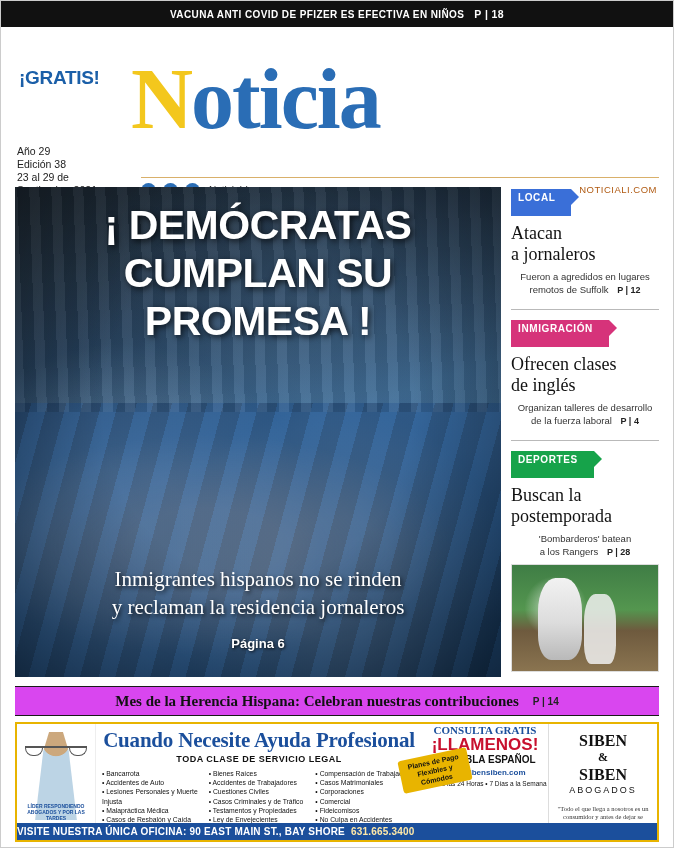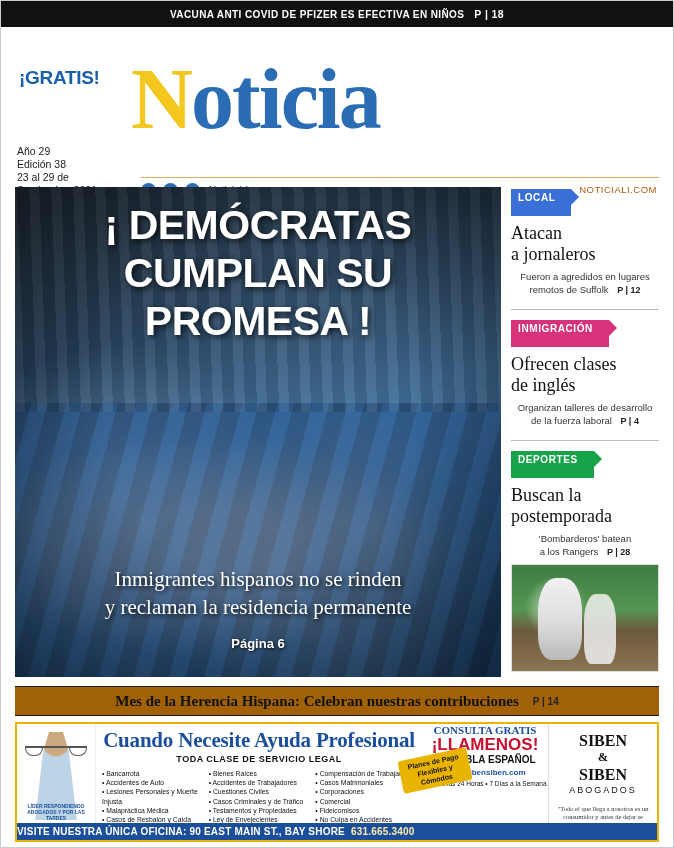--- a/index.html
+++ b/index.html
@@ -306,21 +306,21 @@
     border-radius: 40% 40% 30% 30%;
     box-shadow: 40px 10px 0 -6px rgba(240,240,240,0.85);
   }
 
   
   .heritage {
     margin: 8px 14px 0 14px;
     height: 28px;
     border-top: 1px solid #1a1a1a;
     border-bottom: 1px solid #1a1a1a;
-    background: #a16207;
+    background: #d946ef;
     display: flex;
     align-items: center;
     justify-content: center;
     gap: 14px;
   }
   .heritage-text {
     font-family: "Liberation Serif", serif;
     font-size: 15px;
     font-weight: bold;
     color: #111111;
@@ -563,21 +563,21 @@
       <div class="hero">
         <div class="hero-photo"></div>
         <div class="hero-vignette"></div>
         <div class="hero-headline">
           <div>¡ DEMÓCRATAS</div>
           <div>CUMPLAN SU</div>
           <div>PROMESA !</div>
         </div>
         <div class="hero-sub">
           <div>Inmigrantes hispanos no se rinden</div>
-          <div>y reclaman la residencia permanente</div>
+          <div>y reclaman la residencia jornaleros</div>
         </div>
         <div class="hero-page">Página 6</div>
       </div>
 
       <div class="sidebar">
 
         <div class="side-block">
           <span class="cat-flag" style="background:#3a6fd8; color:#3a6fd8;"><span style="color:#ffffff;">LOCAL</span></span>
           <div class="side-title">
             <div>Atacan</div>

